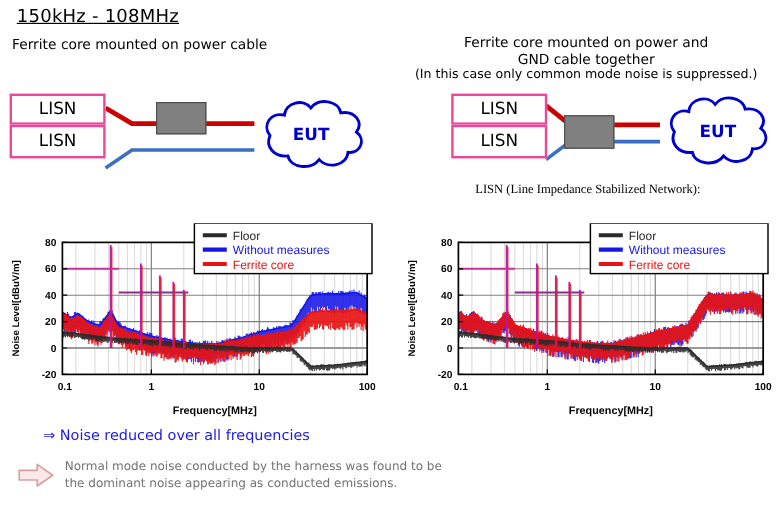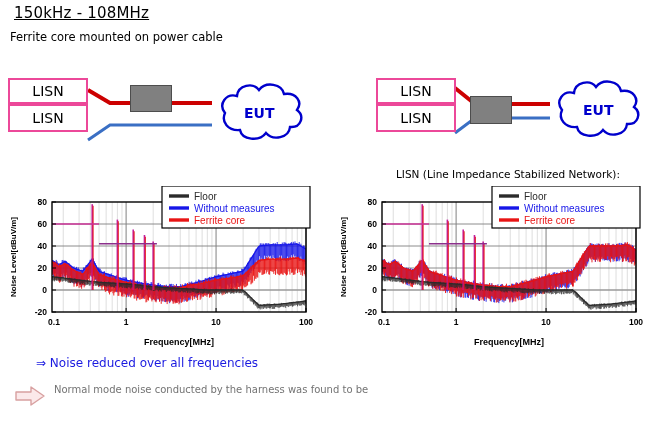--- a/index.html
+++ b/index.html
@@ -46,22 +46,22 @@
     border:1px solid #4d4d4d;
     box-sizing:border-box;
   }
   .wire-svg{position:absolute;left:0;top:0;overflow:visible;}
   .eut-label{
     position:absolute;
     font-size:14px;font-weight:bold;color:#0000cc;
   }
 
   .lisn-note{
-    position:absolute;left:396px;top:168px;
-    font-size:10.5px;color:#000;line-height:1.25;
+    position:absolute;left:396px;top:152px;
+    font-size:10.5px;color:#000;line-height:1.25;font-family:Liberation Serif, serif;
   }
 
   
   .chart{position:absolute;}
   .chart-svg{display:block;}
 
   
   .concl{
     position:absolute;font-size:12px;
   }
@@ -78,20 +78,25 @@
 <body>
 
 <div class="slide">
 
   <div class="title">150kHz - 108MHz</div>
 
   <div class="col-head head-left">
     <span>Ferrite core mounted on power cable</span>
   </div>
 
+  <div class="col-head head-right">
+    <div>Ferrite core mounted on power and</div>
+    <div>GND cable together</div>
+    <div class="sub">(In this case only common mode noise is suppressed.)</div>
+  </div>
 
   <div class="schematic" style="left:0;top:0;width:330px;height:160px;position:absolute;">
     <svg class="wire-svg" width="330" height="160">
 
       <path d="M 88 90 L 110 103 L 212 103" stroke="#cc0000" stroke-width="4" fill="none"></path>
 
       <path d="M 88 140 L 110 125 L 212 125" stroke="#3a6fc4" stroke-width="3" fill="none"></path>
 
       <g>
         <path d="M 225 113
@@ -328,16 +333,17 @@
   </div>
 
   <div class="concl concl-left">⇒ Noise reduced over all frequencies</div>
 
   <div class="final-wrap">
     <svg class="final-arrow" width="32" height="22" viewBox="0 0 32 22">
       <path d="M 2 7 L 17 7 L 17 2 L 30 11 L 17 20 L 17 15 L 2 15 Z" fill="#fbe9ea" stroke="#d8a0a0" stroke-width="1.4" stroke-linejoin="round"></path>
     </svg>
     <div class="final-text">
       <div>Normal mode noise conducted by the harness was found to be</div>
+      <div>the dominant noise appearing as conducted emissions.</div>
     </div>
   </div>
 
 </div>
 
 </body></html>

